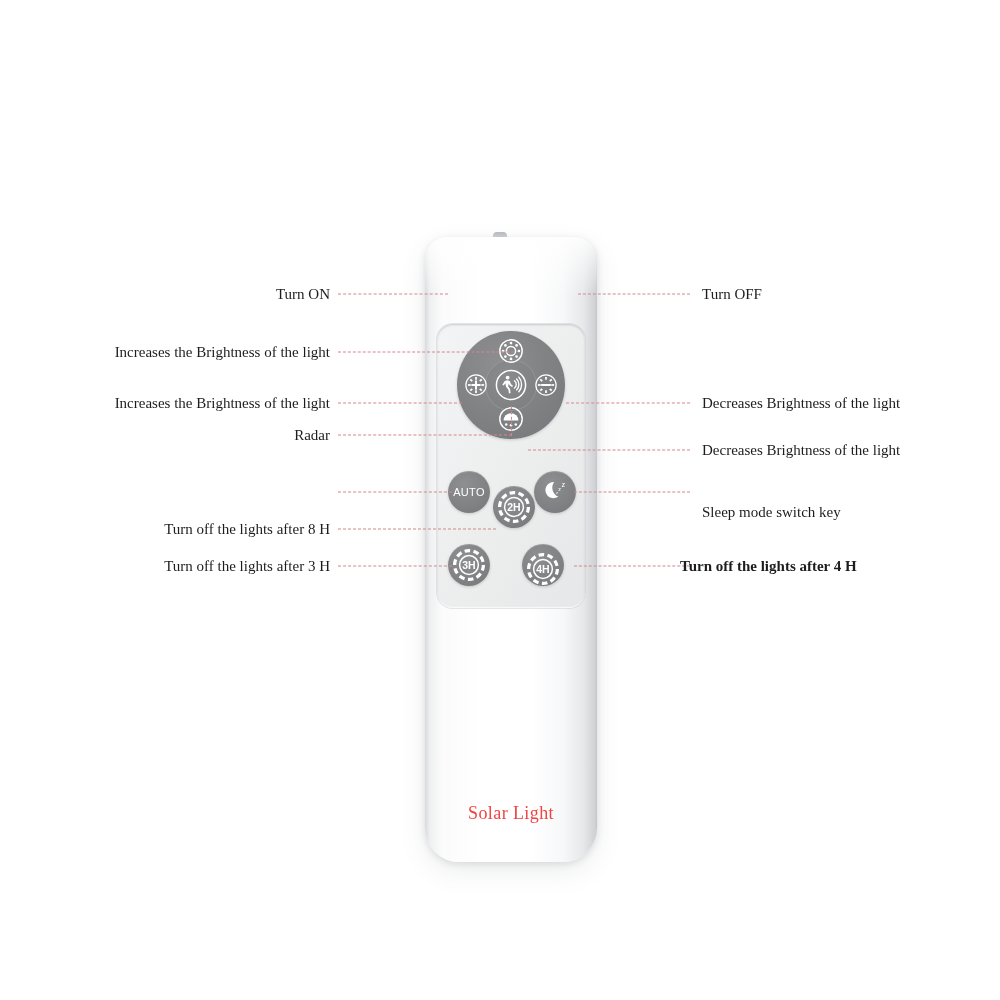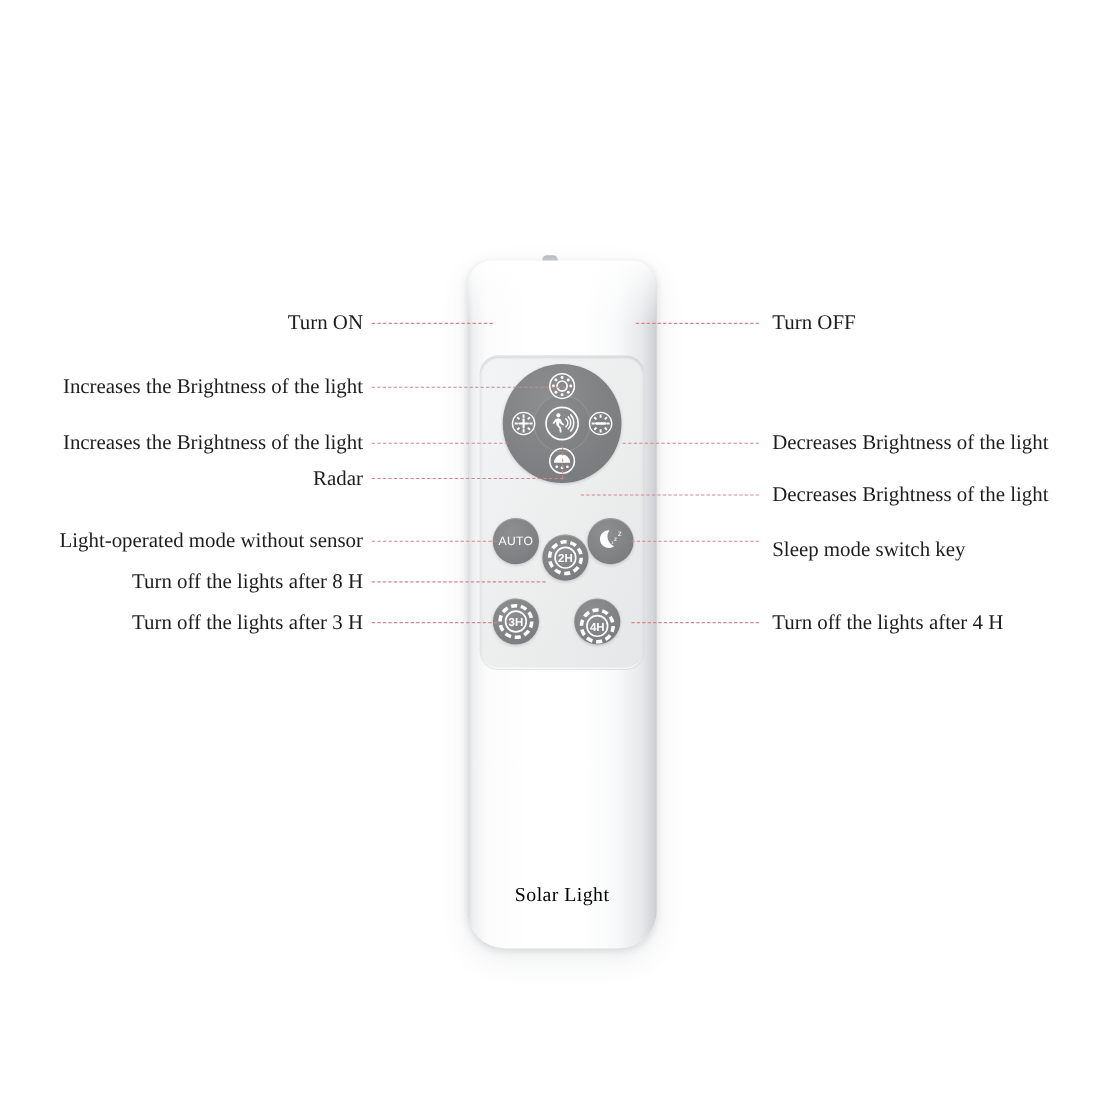--- a/index.html
+++ b/index.html
@@ -171,29 +171,29 @@
 
   
   .brand {
     position: absolute;
     left: 425px;
     top: 803px;
     width: 172px;
     text-align: center;
     font-family: "Liberation Serif", serif;
     font-size: 18px;
-    color: #000000;
+    color: #ef4444;
     letter-spacing: 0.4px;
   }
 
   
   .callout {
     position: absolute;
     font-family: "Liberation Serif", "DejaVu Serif", serif;
-    font-size: 19px;
+    font-size: 15px;
     color: #1d1d1f;
     white-space: nowrap;
     line-height: 1;
   }
   .callout.left  { text-align: right; transform: translateY(-50%); }
   .callout.right { text-align: center;  transform: translateY(-50%); }
 
   
   .leader {
     position: absolute;
@@ -370,23 +370,22 @@
   <div class="leader" style="left:578px; top:294px; width:112px;"></div>
   <div class="leader" style="left:566px; top:403px; width:124px;"></div>
   <div class="leader" style="left:528px; top:450px; width:162px;"></div>
   <div class="leader" style="left:574px; top:492px; width:116px;"></div>
   <div class="leader" style="left:574px; top:566px; width:116px;"></div>
 
   <div class="callout left" style="right:670px; top:294px;">Turn ON</div>
   <div class="callout left" style="right:670px; top:352px;">Increases the Brightness of the light</div>
   <div class="callout left" style="right:670px; top:403px;">Increases the Brightness of the light</div>
   <div class="callout left" style="right:670px; top:435px;">Radar</div>
-  <div class="callout left" style="right:670px; top:492px;">Light-operated mode without sensor</div>
   <div class="callout left" style="right:670px; top:529px;">Turn off the lights after 8 H</div>
   <div class="callout left" style="right:670px; top:566px;">Turn off the lights after 3 H</div>
 
   <div class="callout right" style="left:702px; top:294px;">Turn OFF</div>
   <div class="callout right" style="left:702px; top:403px;">Decreases Brightness of the light</div>
   <div class="callout right" style="left:702px; top:450px;">Decreases Brightness of the light</div>
-  <div class="callout right" style="left:702px; top:500px;">Sleep mode switch key</div>
-  <div class="callout right" style="left:702px; top:566px;">Turn off the lights after 4 H</div>
+  <div class="callout right" style="left:702px; top:512px;">Sleep mode switch key</div>
+  <div class="callout right" style="left:680px; top:566px;font-weight:bold;">Turn off the lights after 4 H</div>
 
 </div>
 
 </body></html>

